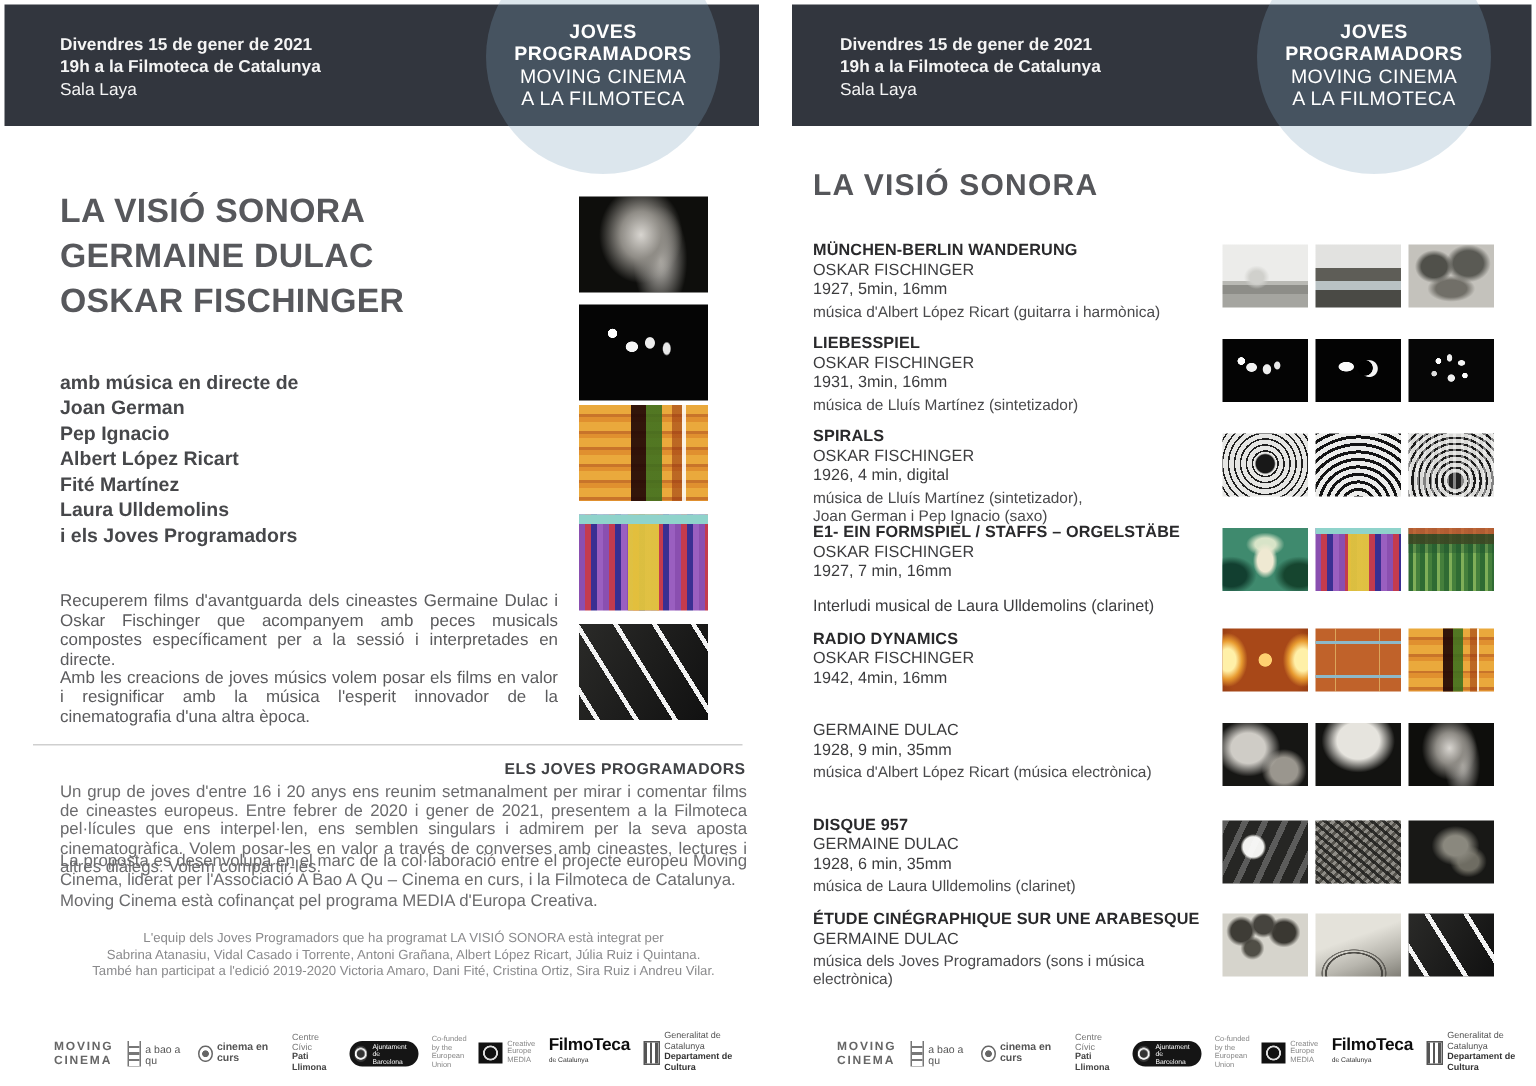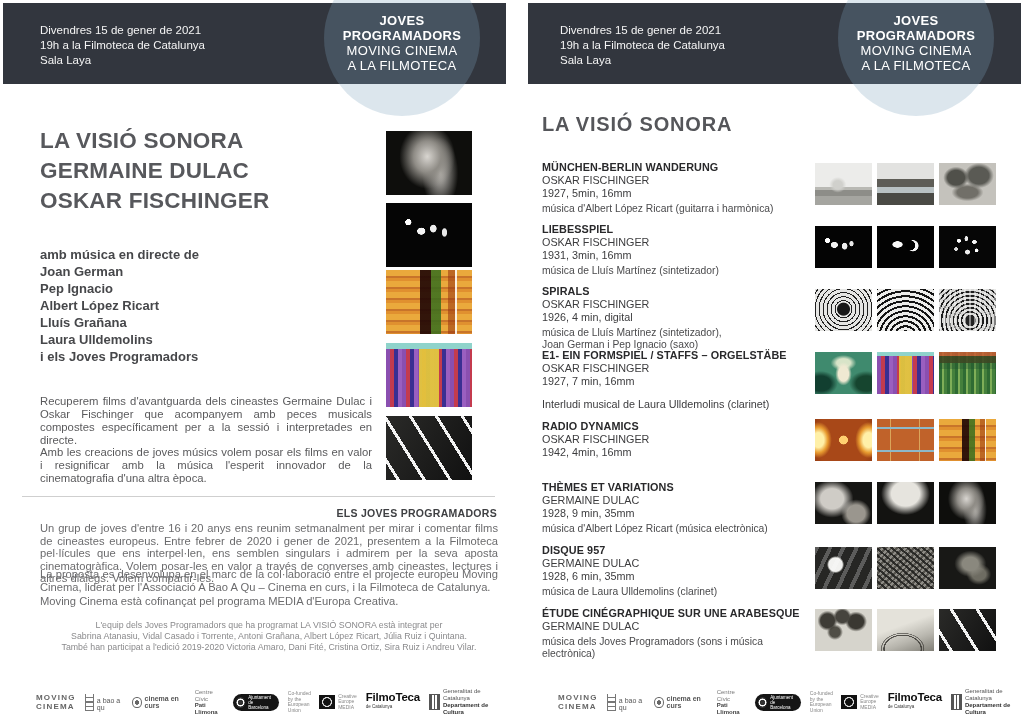--- a/index.html
+++ b/index.html
@@ -12,21 +12,21 @@
   .bar{position:absolute;top:3px;height:81px;background:#32363e;z-index:1;}
   #panel-left .bar{left:3px;width:503px;}
   #panel-right .bar{left:16px;width:493px;}
   .badge-circle{position:absolute;width:156px;height:156px;border-radius:50%;
        background:rgba(125,162,190,0.27);top:-40px;z-index:2;}
   #panel-left .badge-circle{left:324px;}
   #panel-right .badge-circle{left:326px;}
   .dateblock{position:absolute;top:23px;z-index:3;color:#f4f4f4;font-size:11.5px;line-height:15px;}
   #panel-left .dateblock{left:40px;}
   #panel-right .dateblock{left:48px;}
-  .dateblock .d1,.dateblock .d2{font-weight:normal;}
+  .dateblock .d1,.dateblock .d2{font-weight:bold;}
   .badge{position:absolute;top:13px;width:180px;text-align:center;z-index:3;color:#fff;
        font-size:13px;line-height:15px;letter-spacing:.3px;}
   #panel-left .badge{left:312px;}
   #panel-right .badge{left:314px;}
   .badge .b1,.badge .b2{font-weight:bold;}
 
   
   .big-title{position:absolute;left:40px;top:126px;font-size:22.5px;font-weight:bold;
        color:#57585c;line-height:30px;letter-spacing:.2px;}
   .credits{position:absolute;left:40px;top:246px;font-size:13px;font-weight:bold;
@@ -185,21 +185,21 @@
     <div>LA VISIÓ SONORA</div>
     <div>GERMAINE DULAC</div>
     <div>OSKAR FISCHINGER</div>
   </div>
 
   <div class="credits">
     <div>amb música en directe de</div>
     <div>Joan German</div>
     <div>Pep Ignacio</div>
     <div>Albert López Ricart</div>
-    <div>Lluís Grañana</div>
+    <div>Fité Martínez</div>
     <div>Laura Ulldemolins</div>
     <div>i els Joves Programadors</div>
   </div>
 
   <div class="lpara" id="lpara1">Recuperem films d'avantguarda dels cineastes Germaine Dulac i Oskar Fischinger que acompanyem amb peces musicals compostes específicament per a la sessió i interpretades en directe.</div>
   <div class="lpara" id="lpara2">Amb les creacions de joves músics volem posar els films en valor i resignificar amb la música l'esperit innovador de la cinematografia d'una altra època.</div>
 
   <div class="lthumb lt1" style="top:131px"></div>
   <div class="lthumb lt2" style="top:203px"></div>
   <div class="lthumb lt3" style="top:270px"></div>
@@ -310,21 +310,20 @@
     <div class="fline">OSKAR FISCHINGER</div>
     <div class="fline">1927, 7 min, 16mm</div>
   </div>
   <div class="interlude">Interludi musical de Laura Ulldemolins (clarinet)</div>
   <div class="film" style="top:420px">
     <div class="ftitle">RADIO DYNAMICS</div>
     <div class="fline">OSKAR FISCHINGER</div>
     <div class="fline">1942, 4min, 16mm</div>
   </div>
   <div class="film" style="top:481px">
-    <div class="ftitle">THÈMES ET VARIATIONS</div>
     <div class="fline">GERMAINE DULAC</div>
     <div class="fline">1928, 9 min, 35mm</div>
     <div class="fmusic">música d'Albert López Ricart (música electrònica)</div>
   </div>
   <div class="film" style="top:544px">
     <div class="ftitle">DISQUE 957</div>
     <div class="fline">GERMAINE DULAC</div>
     <div class="fline">1928, 6 min, 35mm</div>
     <div class="fmusic">música de Laura Ulldemolins (clarinet)</div>
   </div>

